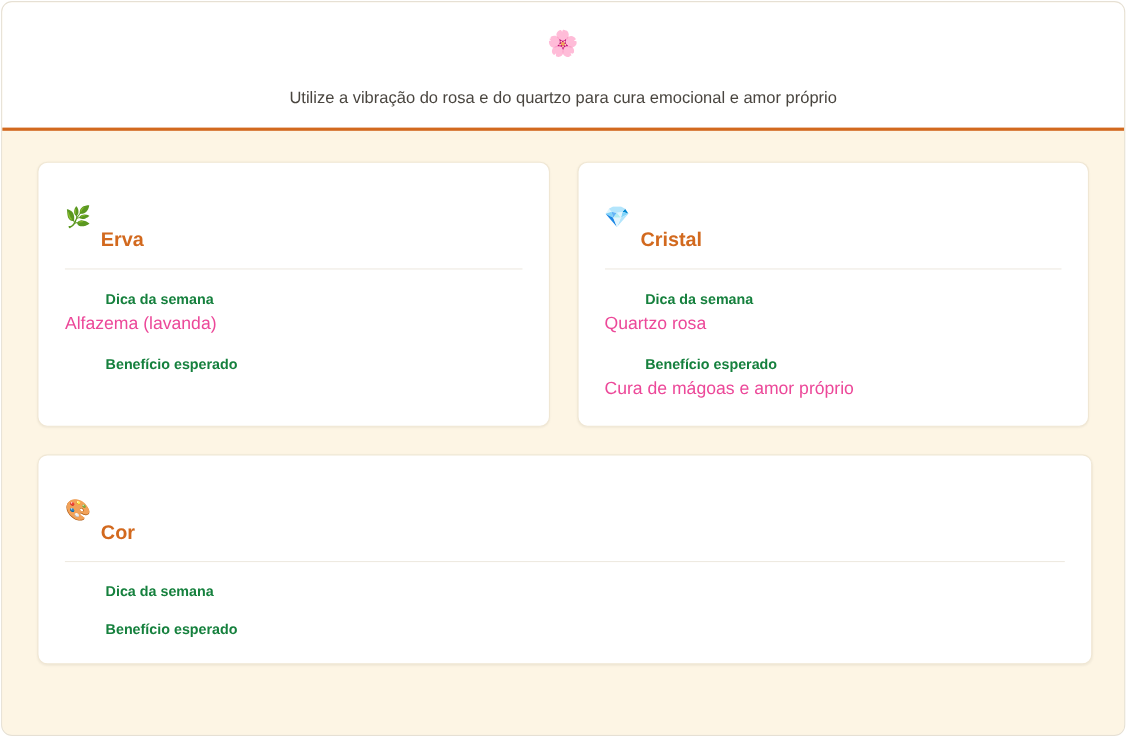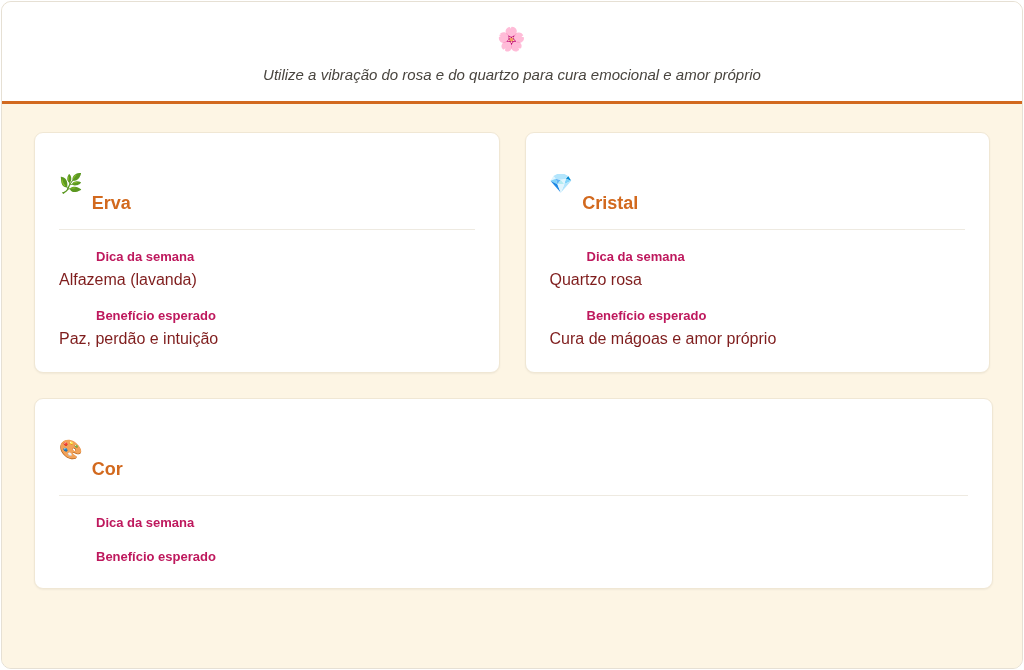--- a/index.html
+++ b/index.html
@@ -47,24 +47,23 @@
     font-size: 23px;
     line-height: 1;
   }
   .title {
     font-size: 25px;
     font-weight: bold;
     color: #d2691e;
     letter-spacing: 0.1px;
   }
   .subtitle {
-    margin-top: 15px;
+    margin-top: 30px;
     font-size: 15px;
     color: #49453f;
-    font-style: italic;
   }
   
   .body {
     flex: 1 1 auto;
     padding: 28px 32px 30px 32px;
     background: #fdf5e4;
   }
   .grid {
     display: flex;
     gap: 25px;
@@ -90,27 +89,27 @@
   .card-title {
     font-size: 18px;
     font-weight: bold;
     color: #d2691e;
     margin-top: 40px;
   }
   .field { margin-top: 19px; }
   .field-label {
     font-size: 13px;
     font-weight: bold;
-    color: #be185d;
+    color: #15803d;
     padding-left: 37px;
   }
   .field-value {
     margin-top: 7px;
     font-size: 16px;
-    color: #7f1d1d;
+    color: #ec4899;
   }
 </style>
 </head>
 <body>
 
 <div class="page">
   <div class="frame">
 
     <div class="header">
       <div class="title-row">
@@ -127,21 +126,20 @@
           <div class="card-head">
             <span class="card-emoji">🌿</span>
             <span class="card-title">Erva</span>
           </div>
           <div class="field">
             <div class="field-label">Dica da semana</div>
             <div class="field-value">Alfazema (lavanda)</div>
           </div>
           <div class="field">
             <div class="field-label">Benefício esperado</div>
-            <div class="field-value">Paz, perdão e intuição</div>
           </div>
         </div>
 
         <div class="card half">
           <div class="card-head">
             <span class="card-emoji">💎</span>
             <span class="card-title">Cristal</span>
           </div>
           <div class="field">
             <div class="field-label">Dica da semana</div>

